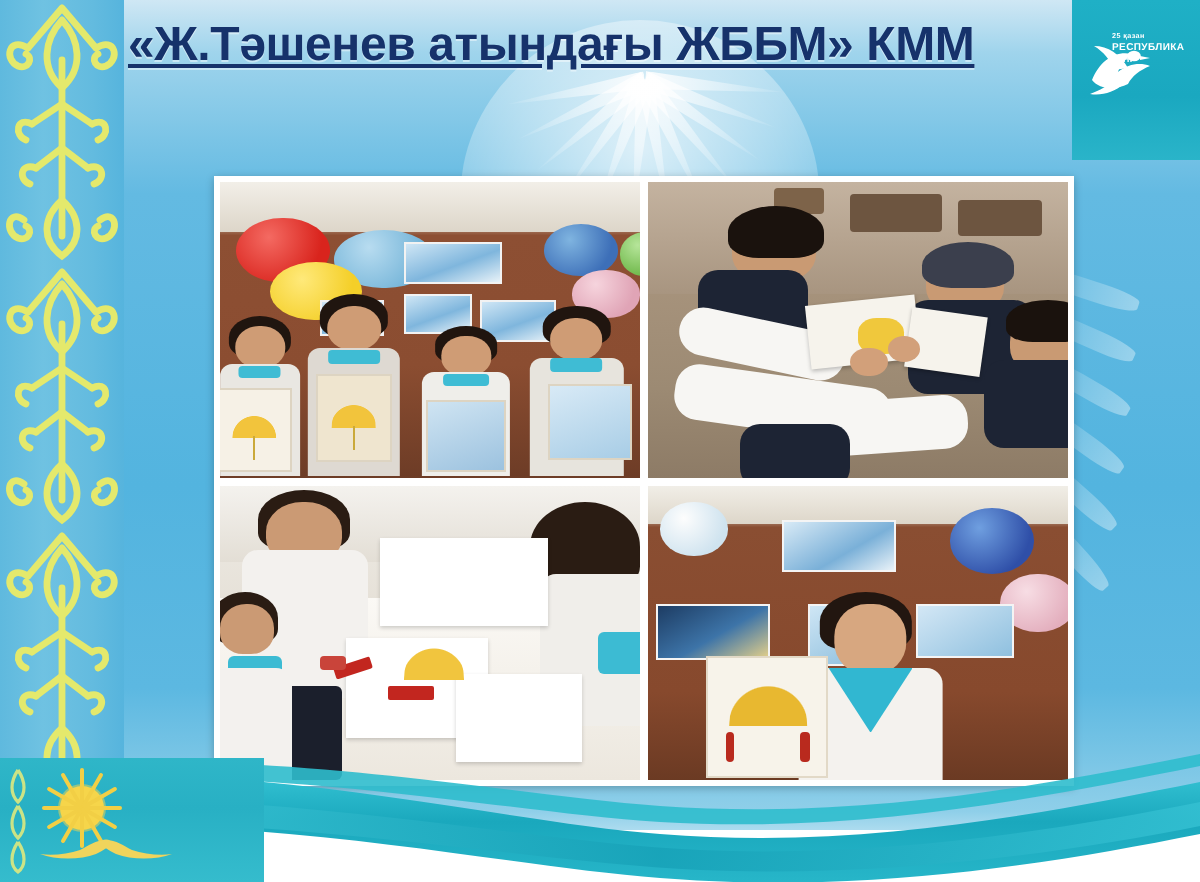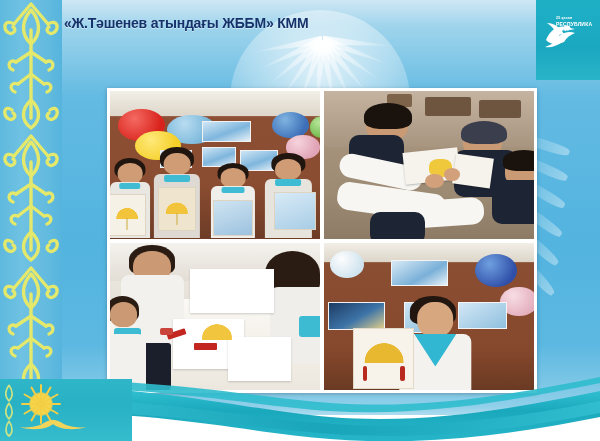--- a/index.html
+++ b/index.html
@@ -86,23 +86,24 @@
   }
   .badge-l1{top:16px;font-size:3.6px;}
   .badge-l2{top:21px;font-size:5px;}
   .badge-l3{top:27px;font-size:4.4px;}
 
   
   .title{
     position:absolute;left:64px;top:6px;width:430px;height:34px;
     display:flex;align-items:center;
     color:#16326b;
-    font-size:14px;font-weight:bold;letter-spacing:-.2px;
+    font-size:24px;font-weight:bold;letter-spacing:-.2px;
     text-shadow:0 1px 0 rgba(255,255,255,.45);
     white-space:nowrap;
+    text-decoration:underline;
   }
 
   
   .collage{
     position:absolute;left:107px;top:88px;width:430px;height:305px;
     display:grid;grid-template-columns:1fr 1fr;grid-template-rows:1fr 1fr;
     gap:4px;background:#ffffff;padding:3px;
     box-sizing:border-box;
     box-shadow:0 1px 4px rgba(0,0,0,.25);
   }

